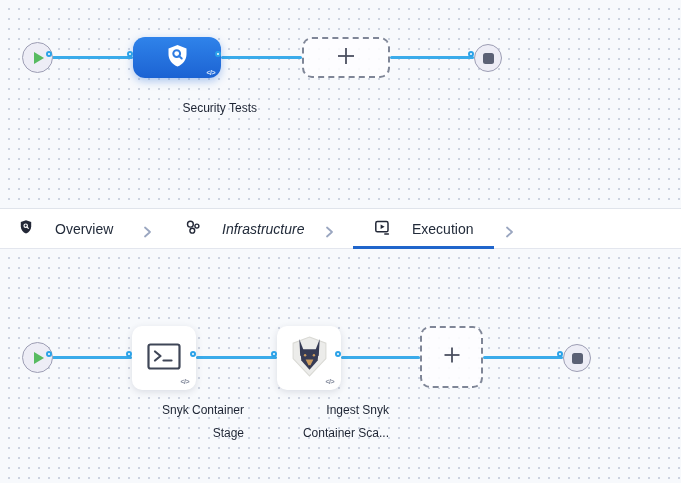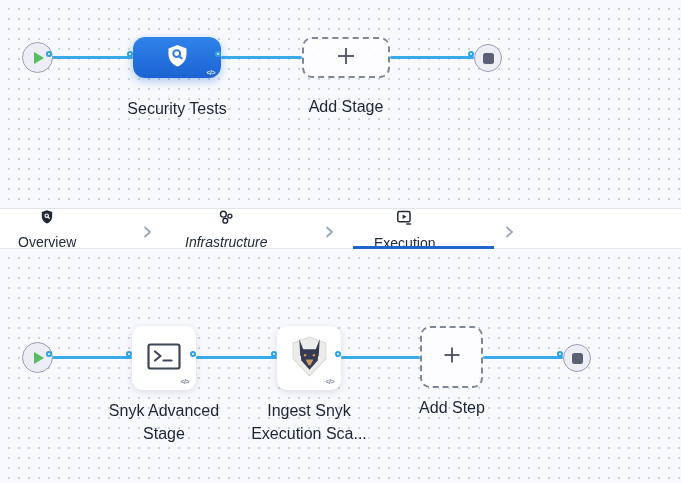--- a/index.html
+++ b/index.html
@@ -39,29 +39,29 @@
 
   .dashed-box { position:absolute; border:2px dashed #7f8697; border-radius:10px;
                 background:rgba(253,253,255,0.9); z-index:2; cursor:pointer;
                 display:flex; align-items:center; justify-content:center; }
 
   .card { position:absolute; width:64px; height:64px; background:#ffffff;
           border-radius:10px; z-index:2; cursor:pointer;
           box-shadow:0 2px 7px rgba(40,50,80,0.14);
           display:flex; align-items:center; justify-content:center; }
 
-  .node-label { position:absolute; width:160px; text-align:center; font-size:16px;
+  .node-label { position:absolute; width:160px; text-align:right; font-size:12px;
                 line-height:23px; color:#1d2433; z-index:2; }
   .node-label span { display:block; }
 
   #tab-bar { position:absolute; top:208px; left:0; width:681px; height:41px;
              background:#ffffff; border-top:1px solid #e0e4eb;
              border-bottom:1px solid #e3e6ee; z-index:4; }
   .tab { position:absolute; top:0; height:100%; display:flex; align-items:center;
-         gap:6px; cursor:pointer; font-size:14px; color:#222b3a;flex-direction:column; }
+         gap:21px; cursor:pointer; font-size:14px; color:#222b3a; }
   .tab-chevron { position:absolute; top:15px; }
   #tab-underline { position:absolute; left:353px; bottom:-1px; width:141px;
                    height:3px; background:#2065cb; }
 </style>
 </head>
 <body>
 
 <div id="canvas-top" class="canvas">
   <div class="edge" style="left:52px; top:56px; width:81px;"></div>
   <div class="edge" style="left:221px; top:56px; width:81px;"></div>
@@ -95,23 +95,20 @@
   <div class="port" style="left:127px; top:51px;"></div>
   <div class="port" style="left:215px; top:51px;"></div>
   <div class="port" style="left:468px; top:51px;"></div>
 
   <div class="end-node" style="left:474px; top:44px;">
     <div class="stop-sq"></div>
   </div>
 
   <div class="node-label" style="left:97px; top:97px;">
     <span>Security Tests</span>
-  </div>
-  <div class="node-label" style="left:266px; top:95px;">
-    <span>Add Stage</span>
   </div>
 </div>
 
 <div id="tab-bar">
   <div class="tab" style="left:18px;">
     <span>
       <svg width="16" height="16" viewBox="0 0 16 16">
         <path d="M8 1.2 L13.2 3.1 V7.2 C13.2 10.6 11 13.2 8 14.6 C5 13.2 2.8 10.6 2.8 7.2 V3.1 Z" fill="#232837"></path>
         <circle cx="7.7" cy="6.7" r="1.7" fill="none" stroke="#ffffff" stroke-width="1.2"></circle>
         <line x1="9" y1="8" x2="10.3" y2="9.3" stroke="#ffffff" stroke-width="1.2" stroke-linecap="round"></line>
@@ -215,23 +212,20 @@
   <div class="port" style="left:190px; top:102px;"></div>
   <div class="port" style="left:271px; top:102px;"></div>
   <div class="port" style="left:335px; top:102px;"></div>
   <div class="port" style="left:557px; top:102px;"></div>
 
   <div class="end-node" style="left:563px; top:95px;">
     <div class="stop-sq"></div>
   </div>
 
   <div class="node-label" style="left:84px; top:150px;">
-    <span>Snyk Advanced</span>
+    <span>Snyk Container</span>
     <span>Stage</span>
   </div>
   <div class="node-label" style="left:229px; top:150px;">
     <span>Ingest Snyk</span>
-    <span>Execution Sca...</span>
-  </div>
-  <div class="node-label" style="left:372px; top:147px;">
-    <span>Add Step</span>
+    <span>Container Sca...</span>
   </div>
 </div>
 
 </body></html>

